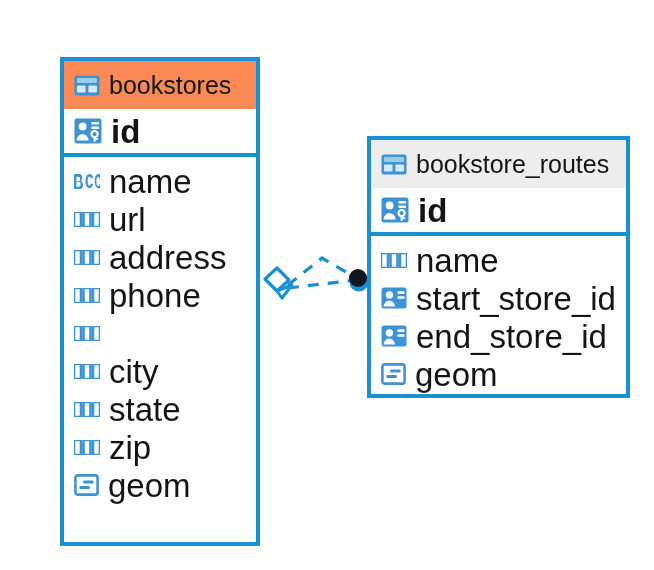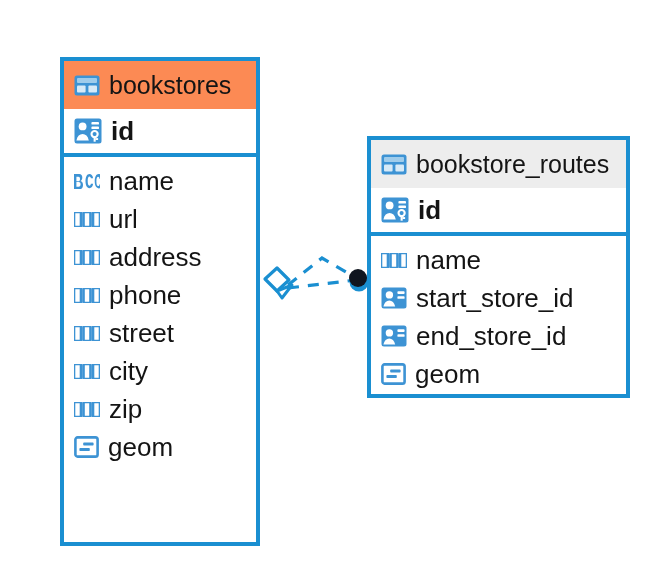--- a/index.html
+++ b/index.html
@@ -25,21 +25,21 @@
     font-size:25px;color:#141414;line-height:1;
     white-space:nowrap;
   }
   .pk-divider{height:4px;background:var(--edge);}
   .field-list{padding:5px 0 6px 0;}
   .field-row{
     display:flex;align-items:center;gap:9px;
     height:38px;box-sizing:border-box;padding:0 10px;
   }
   .field-row.pk{height:44px;}
-  .field-name{font-size:26px;color:#141414;line-height:1;white-space:nowrap;text-align:center;}
+  .field-name{font-size:33px;color:#141414;line-height:1;white-space:nowrap;text-align:center;}
   .field-name.key{font-weight:bold;}
 
   
   .icon{flex:0 0 auto;display:block;}
   .icon-tbl{width:26px;height:21px;}
   .icon-pk{width:28px;height:26px;}
   .icon-fk{width:26px;height:22px;}
   .icon-abc{width:26px;height:15px;}
   .icon-geom{width:25px;height:22px;}
 
@@ -135,32 +135,39 @@
         </svg>
         <span class="field-name">phone</span>
       </div>
 
       <div class="field-row">
         <svg class="icon icon-abc" viewBox="0 0 26 15">
           <rect x="0" y="0" width="7" height="15" rx="1.4" fill="none" stroke="#3D93D4" stroke-width="2.6"></rect>
           <rect x="9.5" y="0" width="7" height="15" rx="1.4" fill="none" stroke="#3D93D4" stroke-width="2.6"></rect>
           <rect x="19" y="0" width="7" height="15" rx="1.4" fill="none" stroke="#3D93D4" stroke-width="2.6"></rect>
         </svg>
-        <span class="field-name">street</span>
       </div>
 
       <div class="field-row">
         <svg class="icon icon-abc" viewBox="0 0 26 15">
           <rect x="0" y="0" width="7" height="15" rx="1.4" fill="none" stroke="#3D93D4" stroke-width="2.6"></rect>
           <rect x="9.5" y="0" width="7" height="15" rx="1.4" fill="none" stroke="#3D93D4" stroke-width="2.6"></rect>
           <rect x="19" y="0" width="7" height="15" rx="1.4" fill="none" stroke="#3D93D4" stroke-width="2.6"></rect>
         </svg>
         <span class="field-name">city</span>
       </div>
 
+      <div class="field-row">
+        <svg class="icon icon-abc" viewBox="0 0 26 15">
+          <rect x="0" y="0" width="7" height="15" rx="1.4" fill="none" stroke="#3D93D4" stroke-width="2.6"></rect>
+          <rect x="9.5" y="0" width="7" height="15" rx="1.4" fill="none" stroke="#3D93D4" stroke-width="2.6"></rect>
+          <rect x="19" y="0" width="7" height="15" rx="1.4" fill="none" stroke="#3D93D4" stroke-width="2.6"></rect>
+        </svg>
+        <span class="field-name">state</span>
+      </div>
 
       <div class="field-row">
         <svg class="icon icon-abc" viewBox="0 0 26 15">
           <rect x="0" y="0" width="7" height="15" rx="1.4" fill="none" stroke="#3D93D4" stroke-width="2.6"></rect>
           <rect x="9.5" y="0" width="7" height="15" rx="1.4" fill="none" stroke="#3D93D4" stroke-width="2.6"></rect>
           <rect x="19" y="0" width="7" height="15" rx="1.4" fill="none" stroke="#3D93D4" stroke-width="2.6"></rect>
         </svg>
         <span class="field-name">zip</span>
       </div>
 

